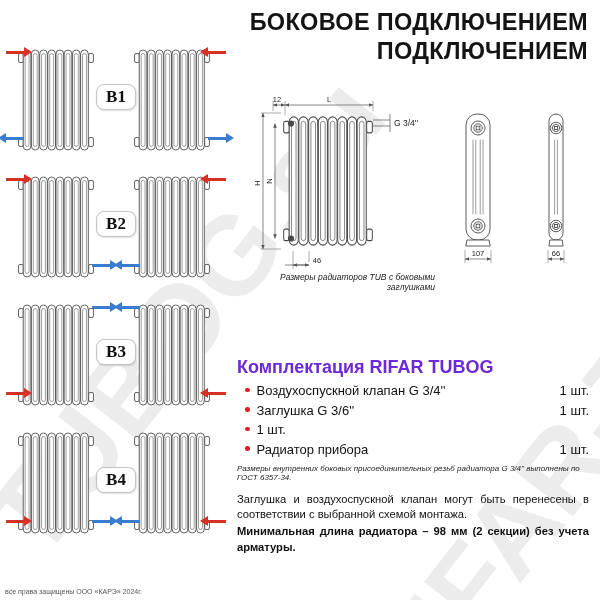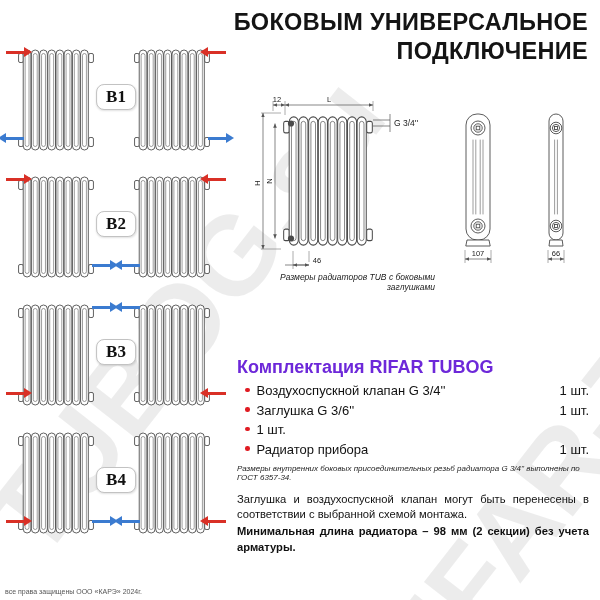--- a/index.html
+++ b/index.html
@@ -125,22 +125,22 @@
         <rect x="6.5" y="111.5" width="3" height="3"></rect>
       </g>
     </symbol>
   </defs>
 </svg>
 
 <div class="wm wm1">TUBOG.su</div>
 <div class="wm wm2">RIFAR-TUBOG</div>
 
 <div class="title">
-  <div>БОКОВЫМ УНИВЕРСАЛЬНОЕ</div>
-  <div>ПОДКЛЮЧЕНИЕ</div>
+  <div>БОКОВОЕ ПОДКЛЮЧЕНИЕМ</div>
+  <div>ПОДКЛЮЧЕНИЕМ</div>
 </div>
 
 <div class="scheme" id="scheme-b1">
   <svg class="rad rad-l" width="76" height="106" viewBox="0 0 80 106" preserveAspectRatio="none">
       <use href="#radFront"></use>
     </svg>
   <svg class="rad rad-r" width="76" height="106" viewBox="0 0 80 106" preserveAspectRatio="none">
       <use href="#radFront"></use>
     </svg>
   <div class="scheme-label">B1</div>

